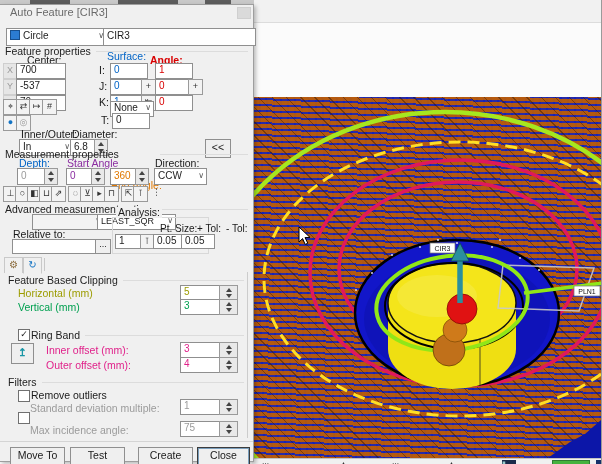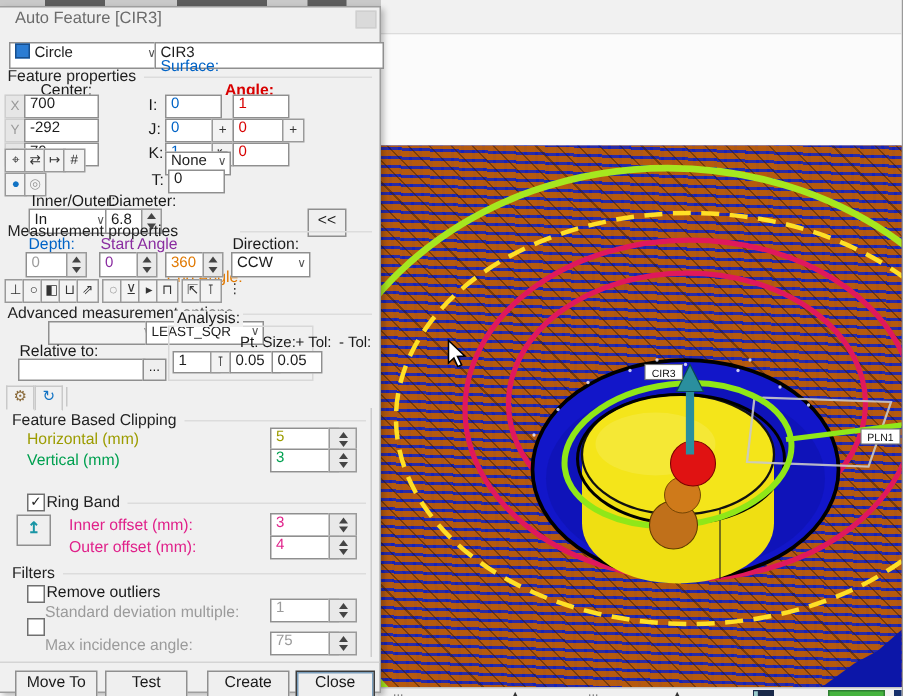--- a/index.html
+++ b/index.html
@@ -151,25 +151,25 @@
   <div class="f" style="left:103px;top:23px;width:145px;height:16px;line-height:14px;">CIR3</div>
 
   <div class="sec" style="left:5px;top:40px;width:243px;">
     <span>Feature properties</span>
       <i class="ln"></i>
     </div>
   <div class="lbl" style="left:27px;top:50px;">Center:</div>
   <div class="chip" style="left:3px;top:58px;">X</div>
   <div class="f" style="left:16px;top:58px;width:42px;height:14px;">700</div>
   <div class="chip" style="left:3px;top:74px;">Y</div>
-  <div class="f" style="left:16px;top:74px;width:42px;height:14px;">-292</div>
+  <div class="f" style="left:16px;top:74px;width:42px;height:14px;">-537</div>
   <div class="chip" style="left:3px;top:90px;">Z</div>
   <div class="f" style="left:16px;top:90px;width:42px;height:14px;">70</div>
 
-  <div class="lbl c-blue" style="left:107px;top:34px;">Surface:</div>
+  <div class="lbl c-blue" style="left:107px;top:46px;">Surface:</div>
   <div class="lbl c-red" style="left:150px;top:50px;font-weight:bold;">Angle:</div>
   <div class="lbl" style="left:99px;top:60px;">I:</div>
   <div class="f c-blue" style="left:110px;top:58px;width:30px;height:14px;">0</div>
   <div class="f c-red" style="left:155px;top:58px;width:30px;height:14px;">1</div>
   <div class="lbl" style="left:99px;top:76px;">J:</div>
   <div class="f c-blue" style="left:110px;top:74px;width:30px;height:14px;">0</div>
   <div class="tbtn" style="left:141px;top:74px;">+</div>
   <div class="f c-red" style="left:155px;top:74px;width:30px;height:14px;">0</div>
   <div class="tbtn" style="left:188px;top:74px;">+</div>
   <div class="lbl" style="left:99px;top:92px;">K:</div>

